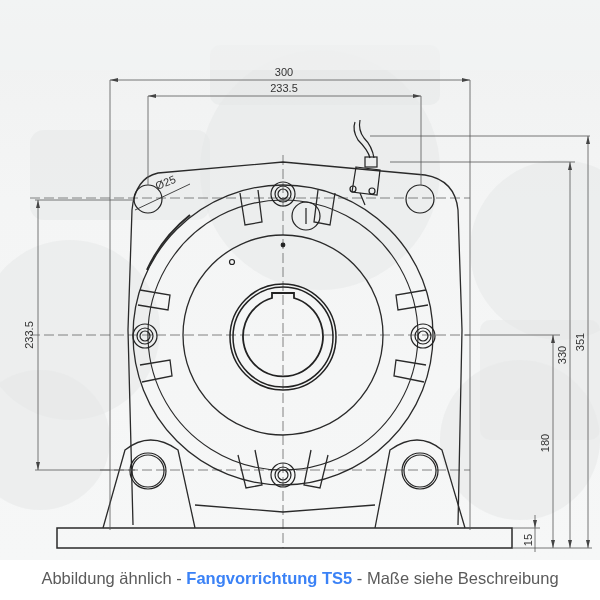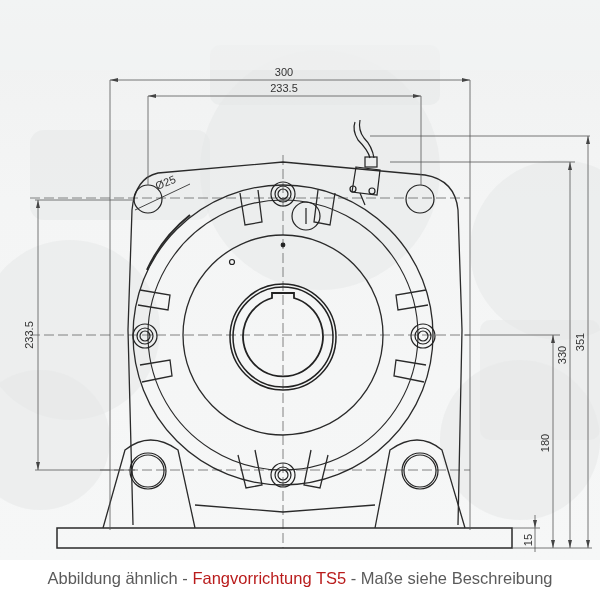--- a/index.html
+++ b/index.html
@@ -1,19 +1,19 @@
 <!DOCTYPE html>
 <html><head>
 <meta charset="utf-8">
 <style>
   html, body { margin:0; padding:0; }
   body { width:600px; height:600px; overflow:hidden; background:#ffffff; position:relative; font-family:"Liberation Sans", sans-serif; }
   .drawing { position:absolute; left:0; top:0; width:600px; height:560px; background:linear-gradient(#f3f4f4 0px, #f1f2f2 60px, #f4f5f5 200px, #f6f7f7 560px); }
   .caption { position:absolute; left:0; top:563px; width:600px; height:30px; text-align:center; font-size:16.5px; color:#5b5b5b; line-height:30px; white-space:nowrap; }
-  .caption b { color:#b91c1c; font-weight:normal; }
+  .caption b { color:#3b82f6; font-weight:bold; }
   svg text { font-family:"Liberation Sans", sans-serif; }
   .bgshape { fill:#e6e8e8; opacity:0.55; }
 </style>
 </head>
 <body>
 
 <div class="drawing">
 <svg width="600" height="560" viewBox="0 0 600 560" xmlns="http://www.w3.org/2000/svg">
 
   <g>

